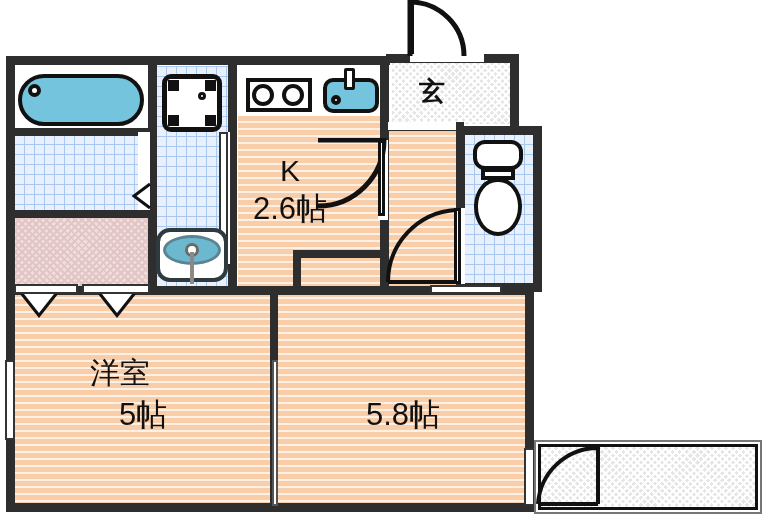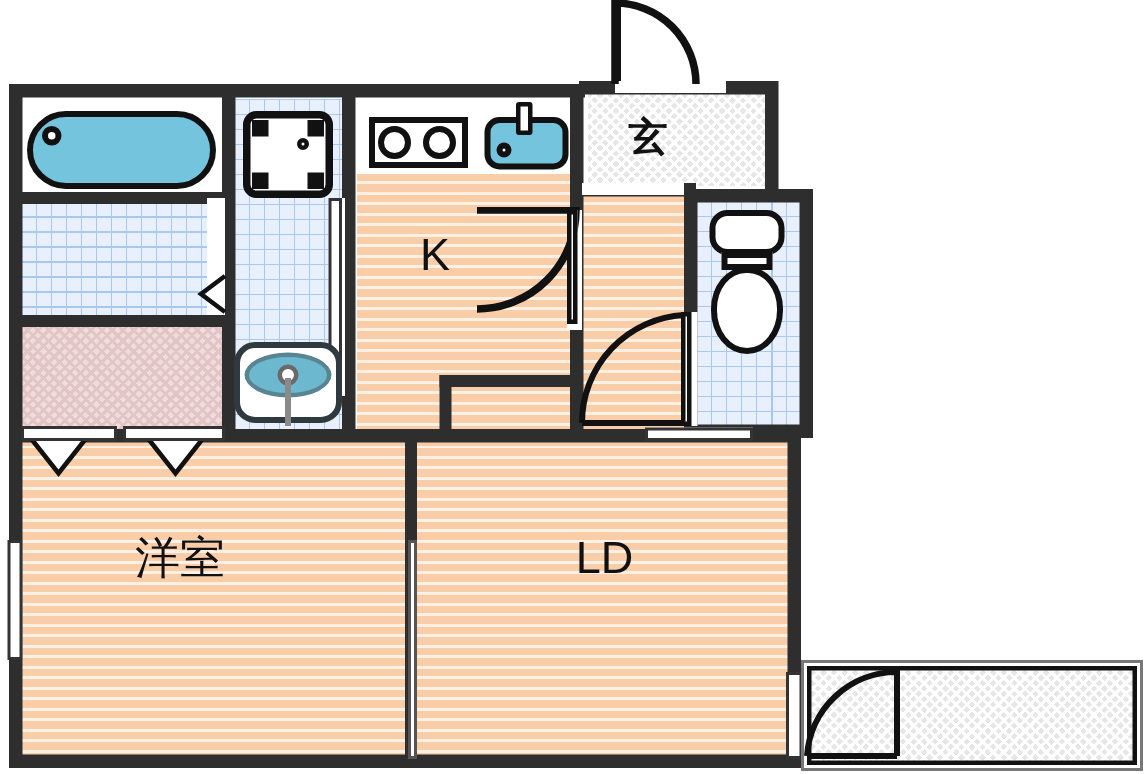--- a/index.html
+++ b/index.html
@@ -224,24 +224,26 @@
   <div class="ksink" style="left:323px;top:78px;width:56px;height:35px;"></div>
   <div class="kfaucet" style="left:344px;top:68px;width:11px;height:22px;"></div>
   <div class="kdrain" style="left:331px;top:95px;"></div>
 
   <div class="wc-tank" style="left:473px;top:140px;width:50px;height:30px;"></div>
   <div class="wc-neck" style="left:481px;top:168px;width:34px;height:12px;"></div>
   <div class="wc-bowl" style="left:474px;top:178px;width:48px;height:58px;"></div>
 
 
   <div class="lbl lbl-room" style="left:238px;top:155px;width:104px;">K</div>
+  <div class="lbl lbl-size" style="left:238px;top:192px;width:104px;">2.6帖</div>
 
   <div class="lbl lbl-gen" style="left:392px;top:77px;width:80px;">玄</div>
 
   <div class="lbl lbl-room" style="left:14px;top:357px;width:212px;">洋室</div>
-
-  <div class="lbl lbl-room" style="left:276px;top:357px;width:254px;">LD</div>
+  <div class="lbl lbl-size" style="left:14px;top:398px;width:258px;">5帖</div>
+
+  <div class="lbl lbl-size" style="left:276px;top:398px;width:254px;">5.8帖</div>
 
 
   <div class="box" style="left:538px;top:444px;width:220px;height:66px;border:3px solid #111;"></div>
   <div class="box" style="left:534px;top:440px;width:228px;height:74px;border:2px solid #777;"></div>
 
 </div>
 
 </body></html>

